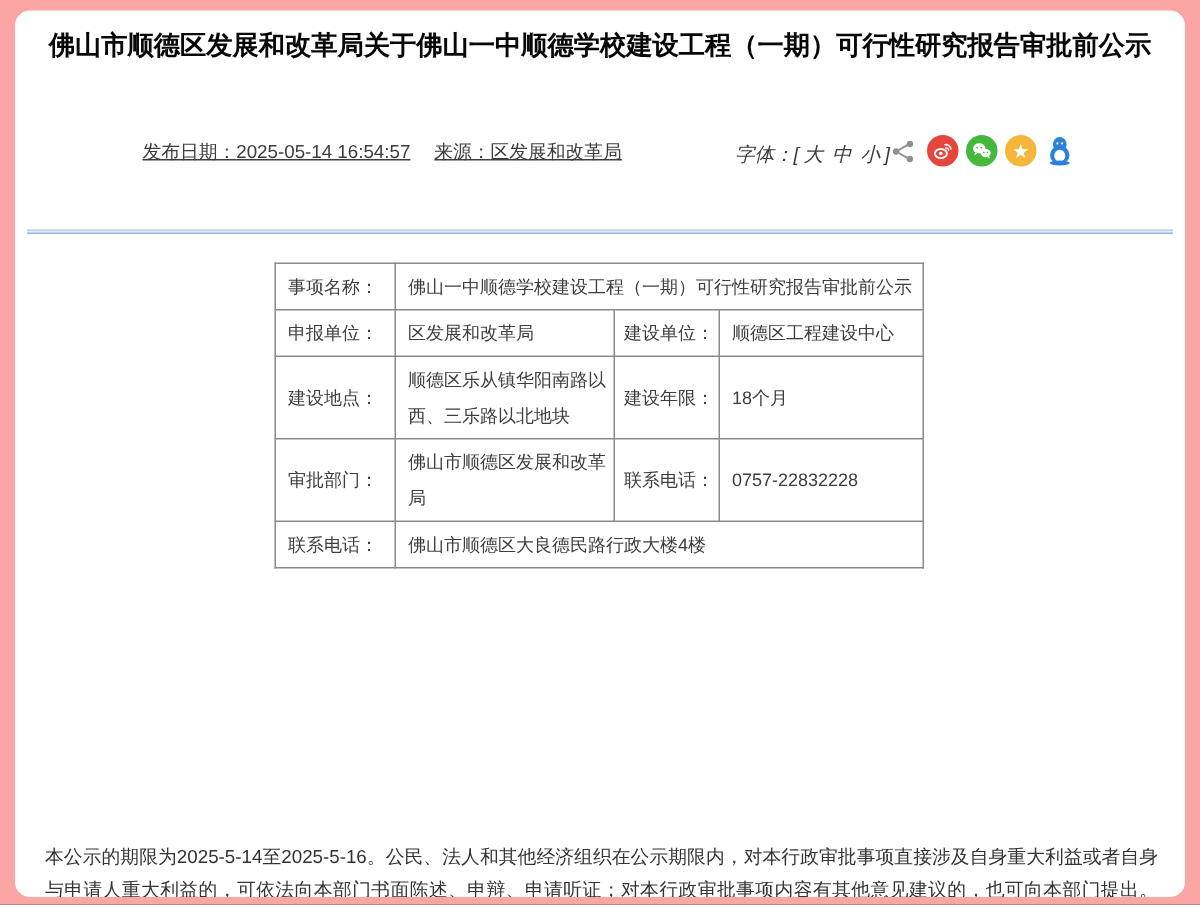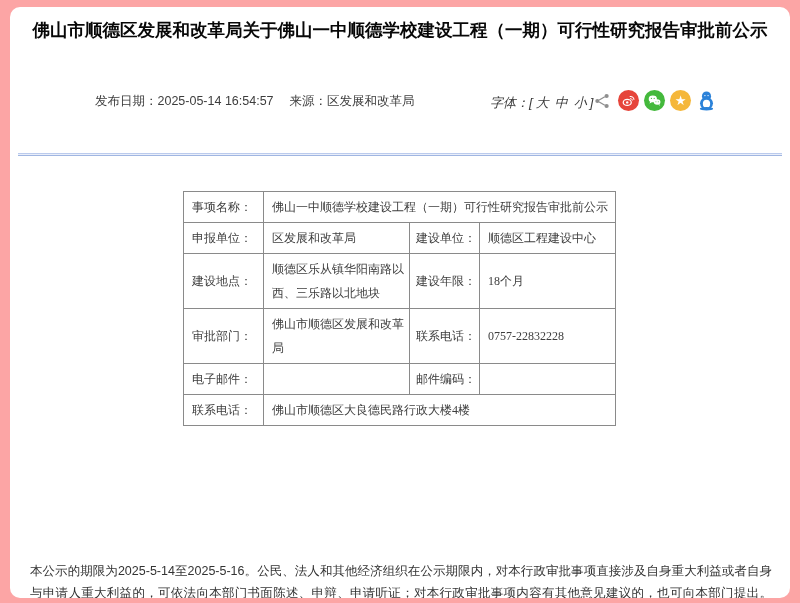--- a/index.html
+++ b/index.html
@@ -32,20 +32,21 @@
     letter-spacing:0;
     line-height:26px;
     white-space:nowrap;
   }
   .meta-row {
     position:absolute;
     top:86px; left:85px;
     font-size:12.5px;
     color:#3d3d3d;
     white-space:nowrap;
+    text-decoration:underline;
   }
   .meta-row .gap { display:inline-block; width:16px; }
   .font-control {
     position:absolute;
     top:87px; left:480px;
     font-size:13px;
     color:#3a3a3a;
     white-space:nowrap;
     font-style:italic;
   }
@@ -69,27 +70,26 @@
   .qzone-bg { background:#f5b73a; color:#fff; font-size:13px; line-height:1; }
   .qq-wrap { width:21px; height:21px; cursor:pointer; }
   .rule {
     position:absolute;
     top:146px; left:8px; right:8px;
     height:3px;
     background:linear-gradient(#a4b9e6, #e9eefa 50%, #7b9ad5);
   }
   table.doc-table {
     position:absolute;
-    top:184px; left:173px;
+    top:168px; left:173px;
     width:432px;
     border-collapse:collapse;
     table-layout:fixed;
     font-size:12px;
     color:#3d3d3d;
-    font-family:Liberation Serif, serif;
   }
   table.doc-table td {
     border:1px solid #8a8a8a;
     padding:3px 4px 3px 8px;
     line-height:24px;
     vertical-align:middle;
     word-break:break-all;
     overflow:hidden;
   }
   table.doc-table td.c3 { padding-left:6px; padding-right:2px; }
@@ -196,26 +196,20 @@
         <td class="c3">建设年限：</td>
         <td>18个月</td>
       </tr>
       <tr>
         <td>审批部门：</td>
         <td>佛山市顺德区发展和改革局</td>
         <td class="c3">联系电话：</td>
         <td>0757-22832228</td>
       </tr>
       <tr>
-        <td>电子邮件：</td>
-        <td></td>
-        <td class="c3">邮件编码：</td>
-        <td></td>
-      </tr>
-      <tr>
         <td>联系电话：</td>
         <td colspan="3">佛山市顺德区大良德民路行政大楼4楼</td>
       </tr>
     </tbody>
       </table>
 
     <div class="footer-text">本公示的期限为2025-5-14至2025-5-16。公民、法人和其他经济组织在公示期限内，对本行政审批事项直接涉及自身重大利益或者自身与申请人重大利益的，可依法向本部门书面陈述、申辩、申请听证；对本行政审批事项内容有其他意见建议的，也可向本部门提出。（以上应填写《行政审批前公示意见</div>
 
   </div>
 </div>

